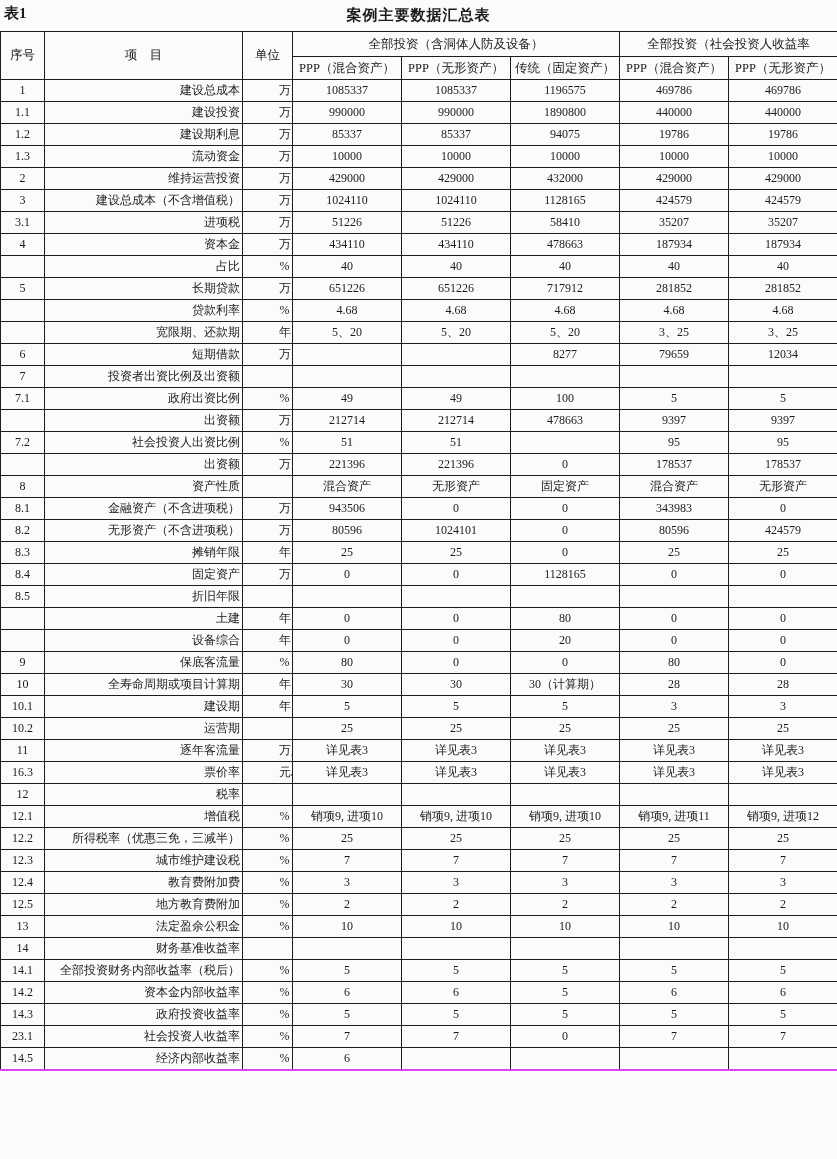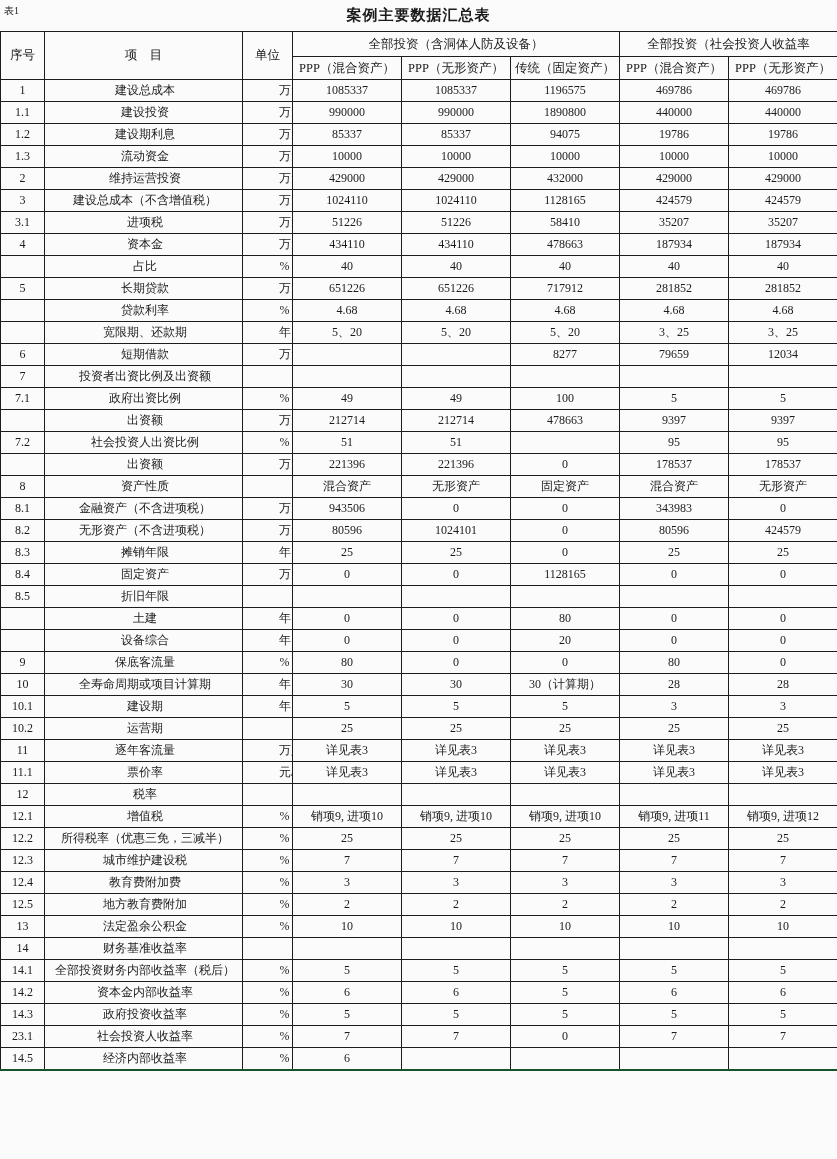--- a/index.html
+++ b/index.html
@@ -16,22 +16,22 @@
     position: relative;
     height: 31px;
     display: flex;
     align-items: center;
     justify-content: center;
   }
   .table-label {
     position: absolute;
     left: 4px;
     top: 4px;
-    font-weight: normal;
-    font-size: 10px;
+    font-weight: bold;
+    font-size: 15px;
   }
   .page-title {
     font-weight: bold;
     font-size: 15px;
     letter-spacing: 1px;
     font-family: Liberation Mono, monospace;
   }
   table {
     width: 837px;
     border-collapse: collapse;
@@ -43,24 +43,24 @@
     padding: 0 2px;
     overflow: hidden;
     white-space: nowrap;
     font-weight: normal;
   }
   thead th { text-align: center; height: 23px; font-size: 12.5px; }
   thead tr.group-row th { height: 25px; }
   th.item-h { white-space: pre; }
   tbody td { height: 22px; }
   td.no   { text-align: center; }
-  td.item { text-align: center; padding-left: 5px; }
+  td.item { text-align: right; padding-left: 5px; }
   td.unit { text-align: center; padding-left: 36px; }
   td.val  { text-align: center; }
-  table { border-bottom: 2px solid #14532d; }
+  table { border-bottom: 2px solid #d946ef; }
 </style>
 </head>
 <body>
 
 <div class="page">
   <div class="title-row">
     <span class="table-label">表1</span>
     <span class="page-title">案例主要数据汇总表</span>
   </div>
 
@@ -396,21 +396,21 @@
           <td class="no">11</td>
           <td class="item">逐年客流量</td>
           <td class="unit">万人次</td>
           <td class="val">详见表3</td>
           <td class="val">详见表3</td>
           <td class="val">详见表3</td>
           <td class="val">详见表3</td>
           <td class="val">详见表3</td>
         </tr>
         <tr>
-          <td class="no">11.1</td>
+          <td class="no">16.3</td>
           <td class="item">票价率</td>
           <td class="unit">元/人次</td>
           <td class="val">详见表3</td>
           <td class="val">详见表3</td>
           <td class="val">详见表3</td>
           <td class="val">详见表3</td>
           <td class="val">详见表3</td>
         </tr>
         <tr>
           <td class="no">12</td>

